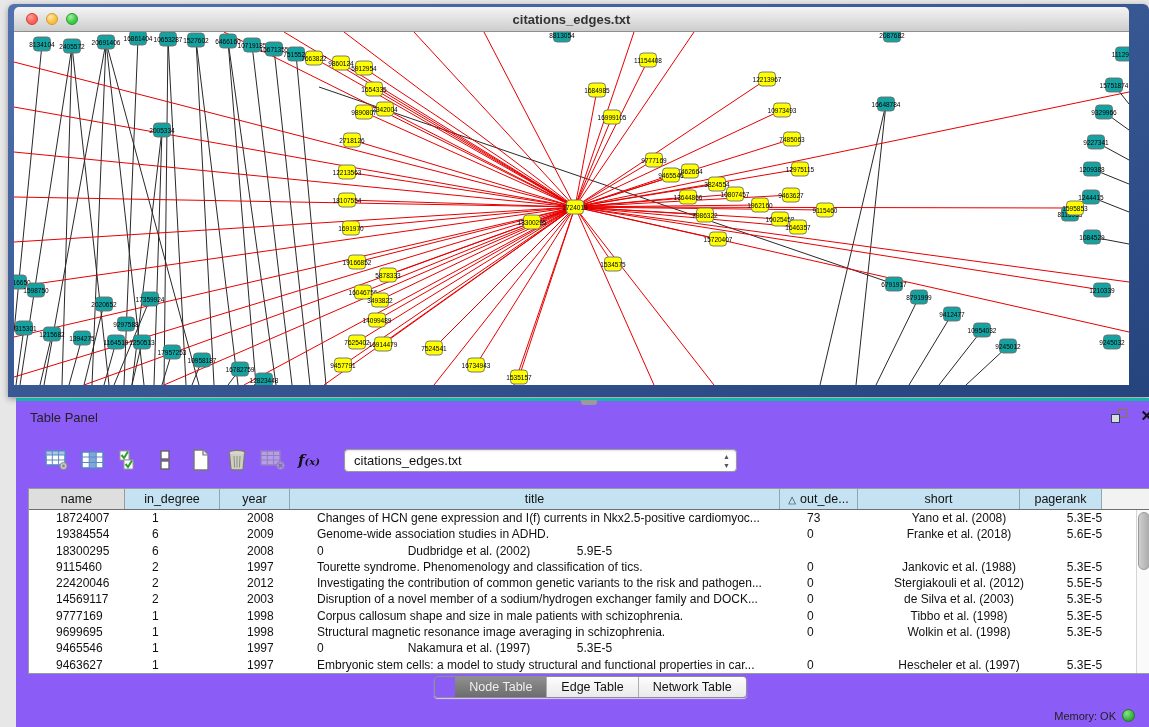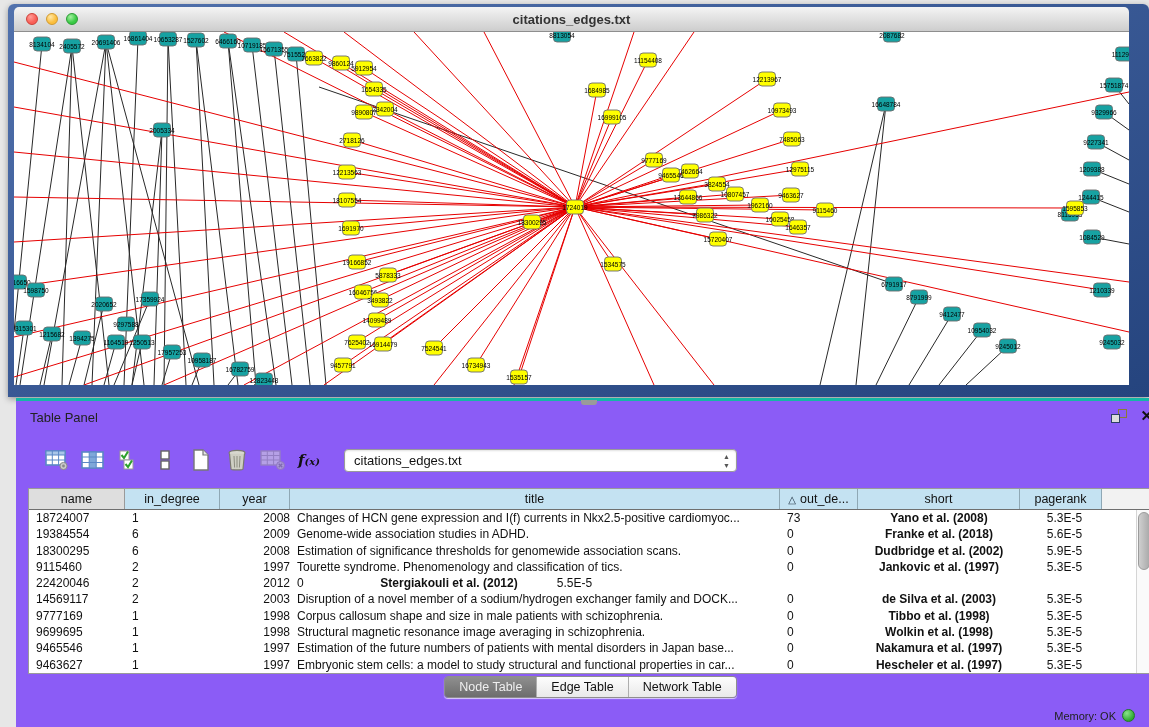--- a/index.html
+++ b/index.html
@@ -44,31 +44,31 @@
     display:flex; align-items:center; font-size:13px; color:#111; padding-left:9px; position:relative; cursor:pointer;
     box-shadow:inset 0 1px 2px rgba(0,0,0,.12); }
   .combo .arrows { position:absolute; right:6px; top:2px; font-size:7px; line-height:9px; color:#555; text-align:center; }
 
   .table-wrap { position:absolute; left:12px; top:87px; width:1124px; height:186px; background:#fff; border:1px solid #9a9a9a; }
   .thead { display:flex; height:21px; border-bottom:1px solid #6f6f6f; font-size:12.5px; }
   .th { display:flex; align-items:center; justify-content:center; background:#c4e2f2; border-right:1px solid #8fa8b5; color:#111; overflow:hidden; white-space:nowrap; cursor:pointer; }
   .th.gray { background:#dedede; border-right:1px solid #9a9a9a; }
   .th .sort { font-size:10px; margin-right:4px; color:#234; }
   .th-fill { flex:1; background:#f2f2f2; }
-  .c0{width:96px;} .c1{width:95px;} .c2{width:70px;text-align:right;} .c3{width:490px;} .c4{width:78px;} .c5{width:162px;} .c6{width:82px;text-align:center;}
+  .c0{width:96px;} .c1{width:95px;} .c2{width:70px;} .c3{width:490px;} .c4{width:78px;} .c5{width:162px;} .c6{width:82px;text-align:center;}
   .tbody { position:absolute; left:0; top:21px; right:15px; bottom:0; overflow:hidden; }
-  .tr { display:flex; height:16.3px; line-height:16.3px; font-size:12px; color:#111; }
+  .tr { display:flex; height:16.3px; line-height:16.3px; font-size:12px; color:#111;margin-left:20px; }
   .td { padding-left:7px; overflow:hidden; white-space:nowrap; }
-  .td.center { text-align:center; padding-left:0;font-weight:bold; }
+  .td.center { text-align:center; padding-left:0; }
   .vscroll { position:absolute; right:0; top:21px; bottom:0; width:15px; background:#fafafa; border-left:1px solid #d5d5d5; }
   .vthumb { position:absolute; left:1px; top:2px; width:12px; height:58px; border-radius:6px;
     background:linear-gradient(90deg,#cfcfcf,#ababab); border:1px solid #9b9b9b; }
 
   .tabs { position:absolute; left:0; top:275px; width:100%; display:flex; justify-content:center; }
-  .seg { display:flex; border:1px solid #8e8e8e; border-radius:4px; overflow:hidden; box-shadow:0 1px 1px rgba(255,255,255,.7); }
+  .seg { display:flex; border:1px solid #8e8e8e; border-radius:4px; overflow:hidden; box-shadow:0 1px 1px rgba(255,255,255,.7);padding-left:20px; }
   .seg-btn { height:20px; line-height:20px; padding:0 14px; font-size:12.5px; background:linear-gradient(#fdfdfd,#e9e9e9); color:#111; border:none; border-right:1px solid #aeaeae; cursor:pointer; }
   .seg-btn:last-child { border-right:none; }
   .seg-btn.selected { background:linear-gradient(#8f8f8f,#6d6d6d); color:#efefef; }
 
   .statusbar { position:absolute; right:14px; bottom:5px; display:flex; align-items:center; gap:6px; }
   .mem-label { font-size:11px; color:#222; }
   .mem-dot { width:13px; height:13px; border-radius:50%; background:radial-gradient(circle at 35% 30%,#8ae48a,#2fa832 70%); border:1px solid #1e7a24; }
 
   .icon-svg { display:block; }
 </style>
@@ -680,38 +680,38 @@
             <div class="td c2">2009</div>
             <div class="td c3">Genome-wide association studies in ADHD.</div>
             <div class="td c4">0</div>
             <div class="td c5 center">Franke et al. (2018)</div>
             <div class="td c6">5.6E-5</div>
           </div>
           <div class="tr">
             <div class="td c0">18300295</div>
             <div class="td c1">6</div>
             <div class="td c2">2008</div>
-            <div class="td c3">Estimation of significance thresholds for genomewide association scans.</div>
             <div class="td c4">0</div>
             <div class="td c5 center">Dudbridge et al. (2002)</div>
             <div class="td c6">5.9E-5</div>
           </div>
           <div class="tr">
             <div class="td c0">9115460</div>
             <div class="td c1">2</div>
             <div class="td c2">1997</div>
             <div class="td c3">Tourette syndrome. Phenomenology and classification of tics.</div>
             <div class="td c4">0</div>
-            <div class="td c5 center">Jankovic et al. (1997)</div>
+            <div class="td c5 center">Jankovic et al. (1988)</div>
             <div class="td c6">5.3E-5</div>
           </div>
           <div class="tr">
             <div class="td c0">22420046</div>
             <div class="td c1">2</div>
             <div class="td c2">2012</div>
+            <div class="td c3">Investigating the contribution of common genetic variants to the risk and pathogen...</div>
             <div class="td c4">0</div>
             <div class="td c5 center">Stergiakouli et al. (2012)</div>
             <div class="td c6">5.5E-5</div>
           </div>
           <div class="tr">
             <div class="td c0">14569117</div>
             <div class="td c1">2</div>
             <div class="td c2">2003</div>
             <div class="td c3">Disruption of a novel member of a sodium/hydrogen exchanger family and DOCK...</div>
             <div class="td c4">0</div>
@@ -733,21 +733,20 @@
             <div class="td c2">1998</div>
             <div class="td c3">Structural magnetic resonance image averaging in schizophrenia.</div>
             <div class="td c4">0</div>
             <div class="td c5 center">Wolkin et al. (1998)</div>
             <div class="td c6">5.3E-5</div>
           </div>
           <div class="tr">
             <div class="td c0">9465546</div>
             <div class="td c1">1</div>
             <div class="td c2">1997</div>
-            <div class="td c3">Estimation of the future numbers of patients with mental disorders in Japan base...</div>
             <div class="td c4">0</div>
             <div class="td c5 center">Nakamura et al. (1997)</div>
             <div class="td c6">5.3E-5</div>
           </div>
           <div class="tr">
             <div class="td c0">9463627</div>
             <div class="td c1">1</div>
             <div class="td c2">1997</div>
             <div class="td c3">Embryonic stem cells: a model to study structural and functional properties in car...</div>
             <div class="td c4">0</div>

